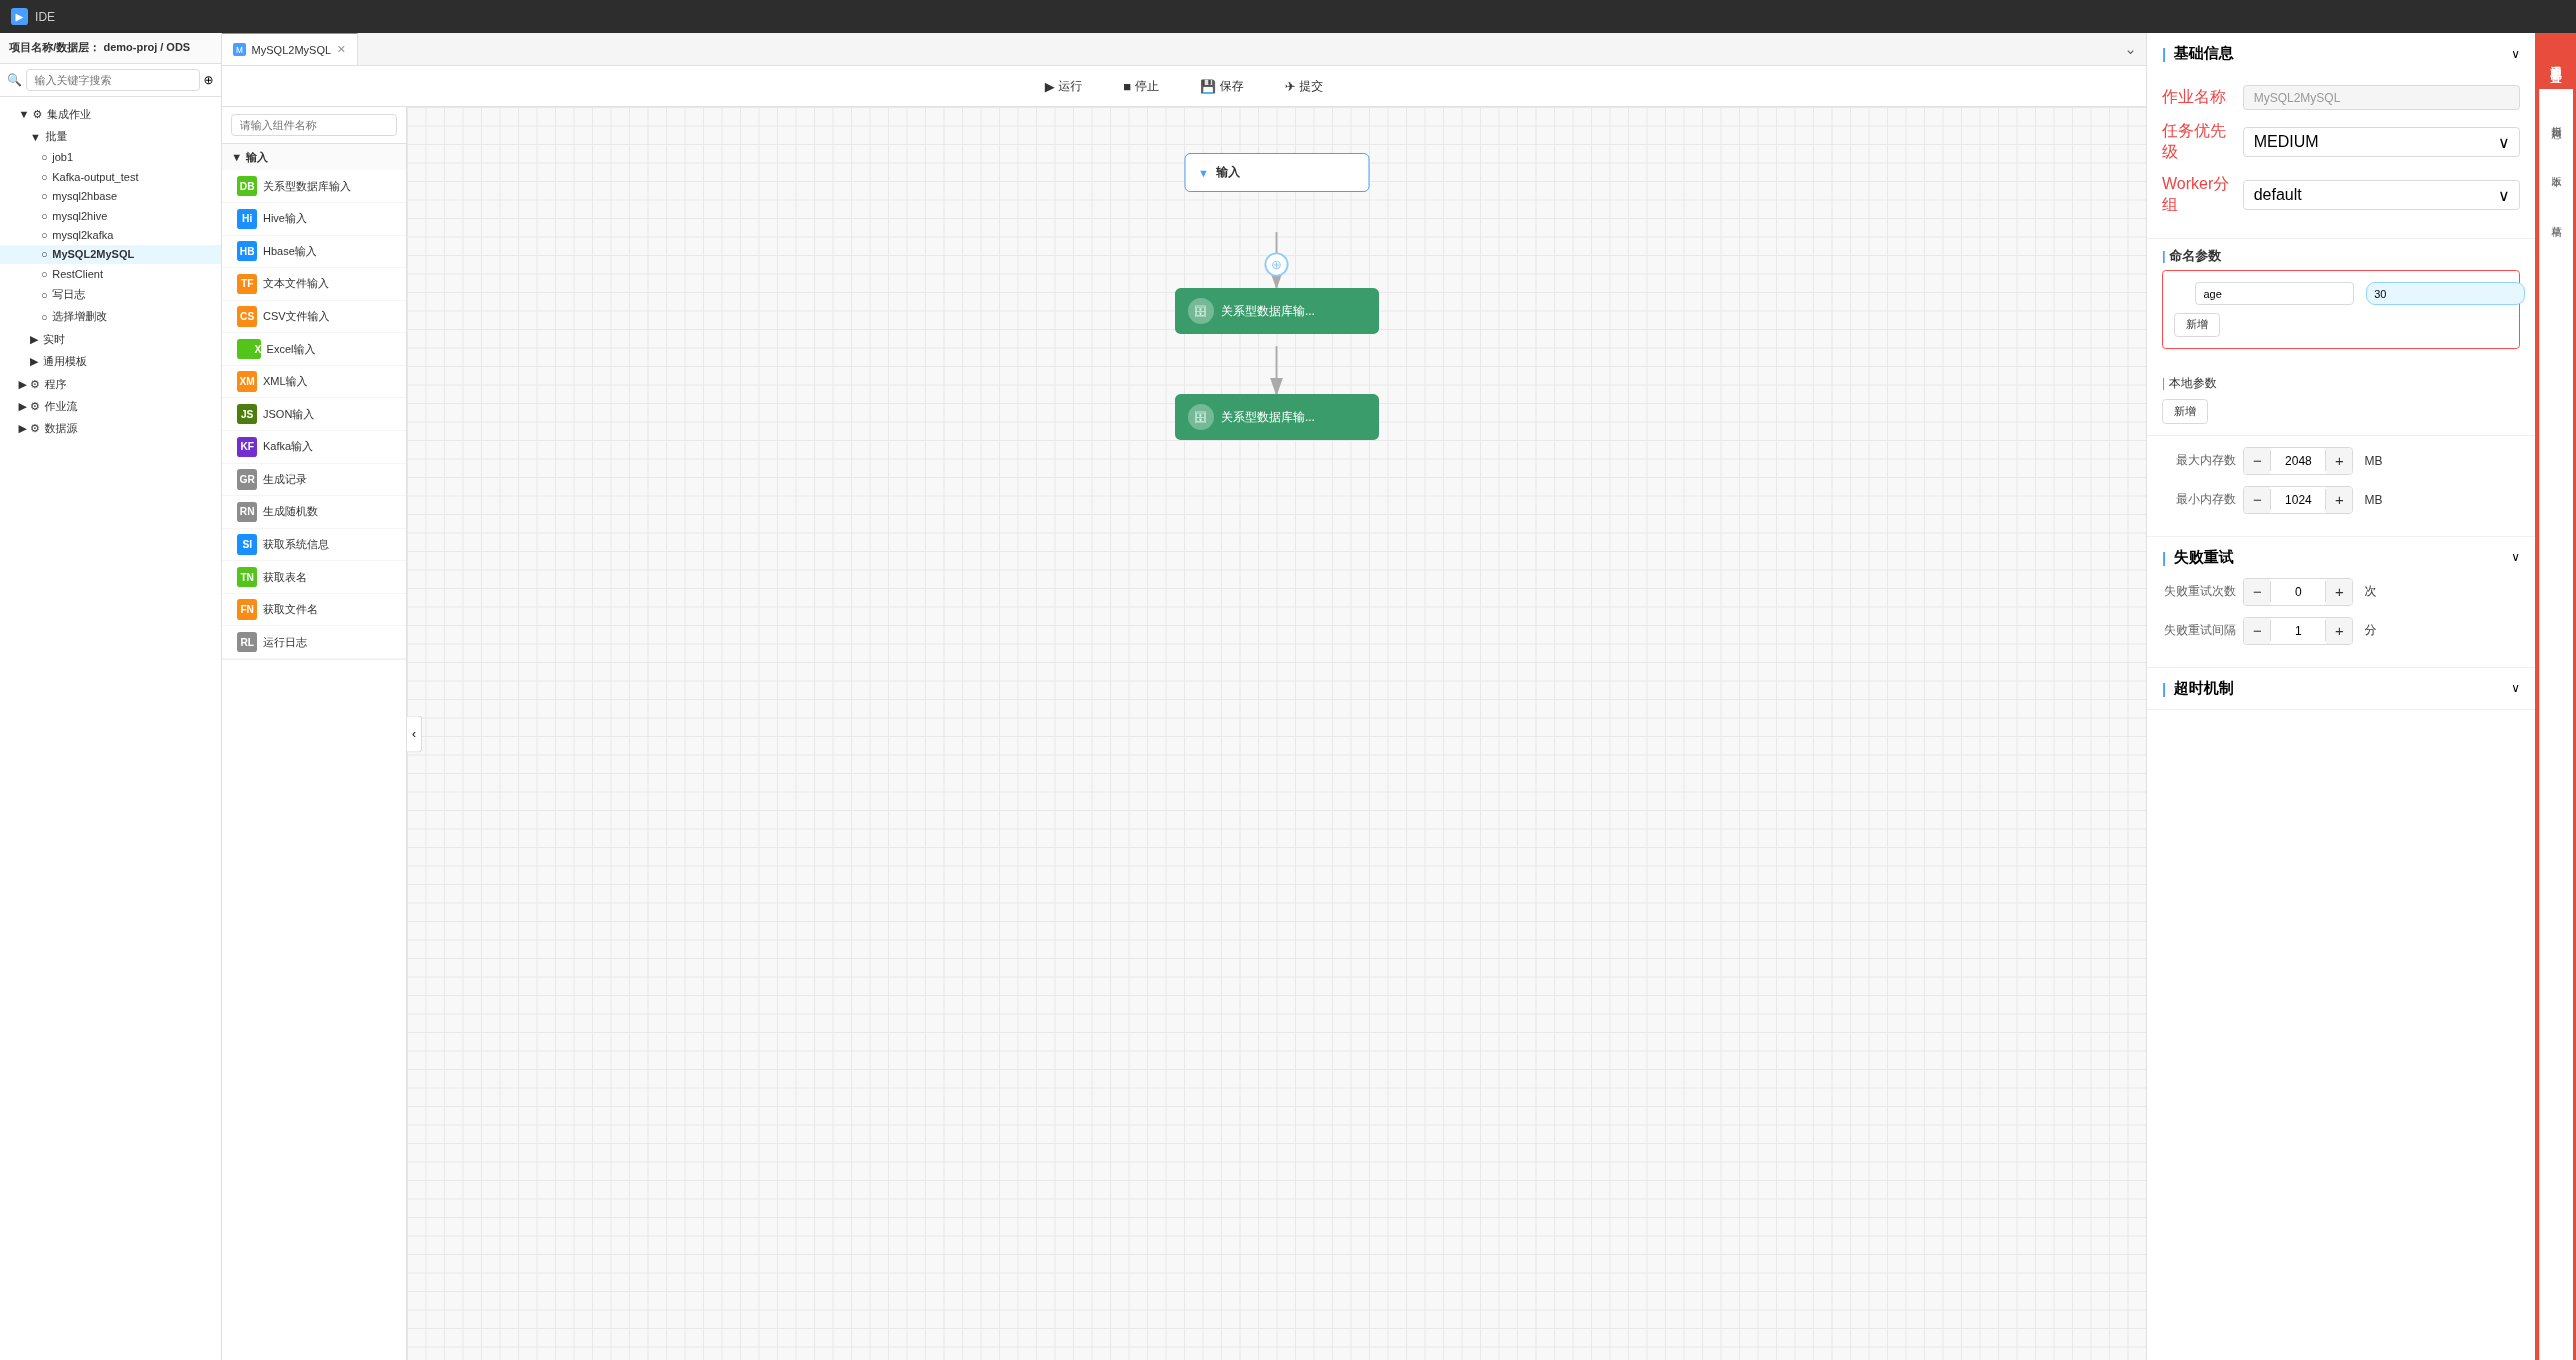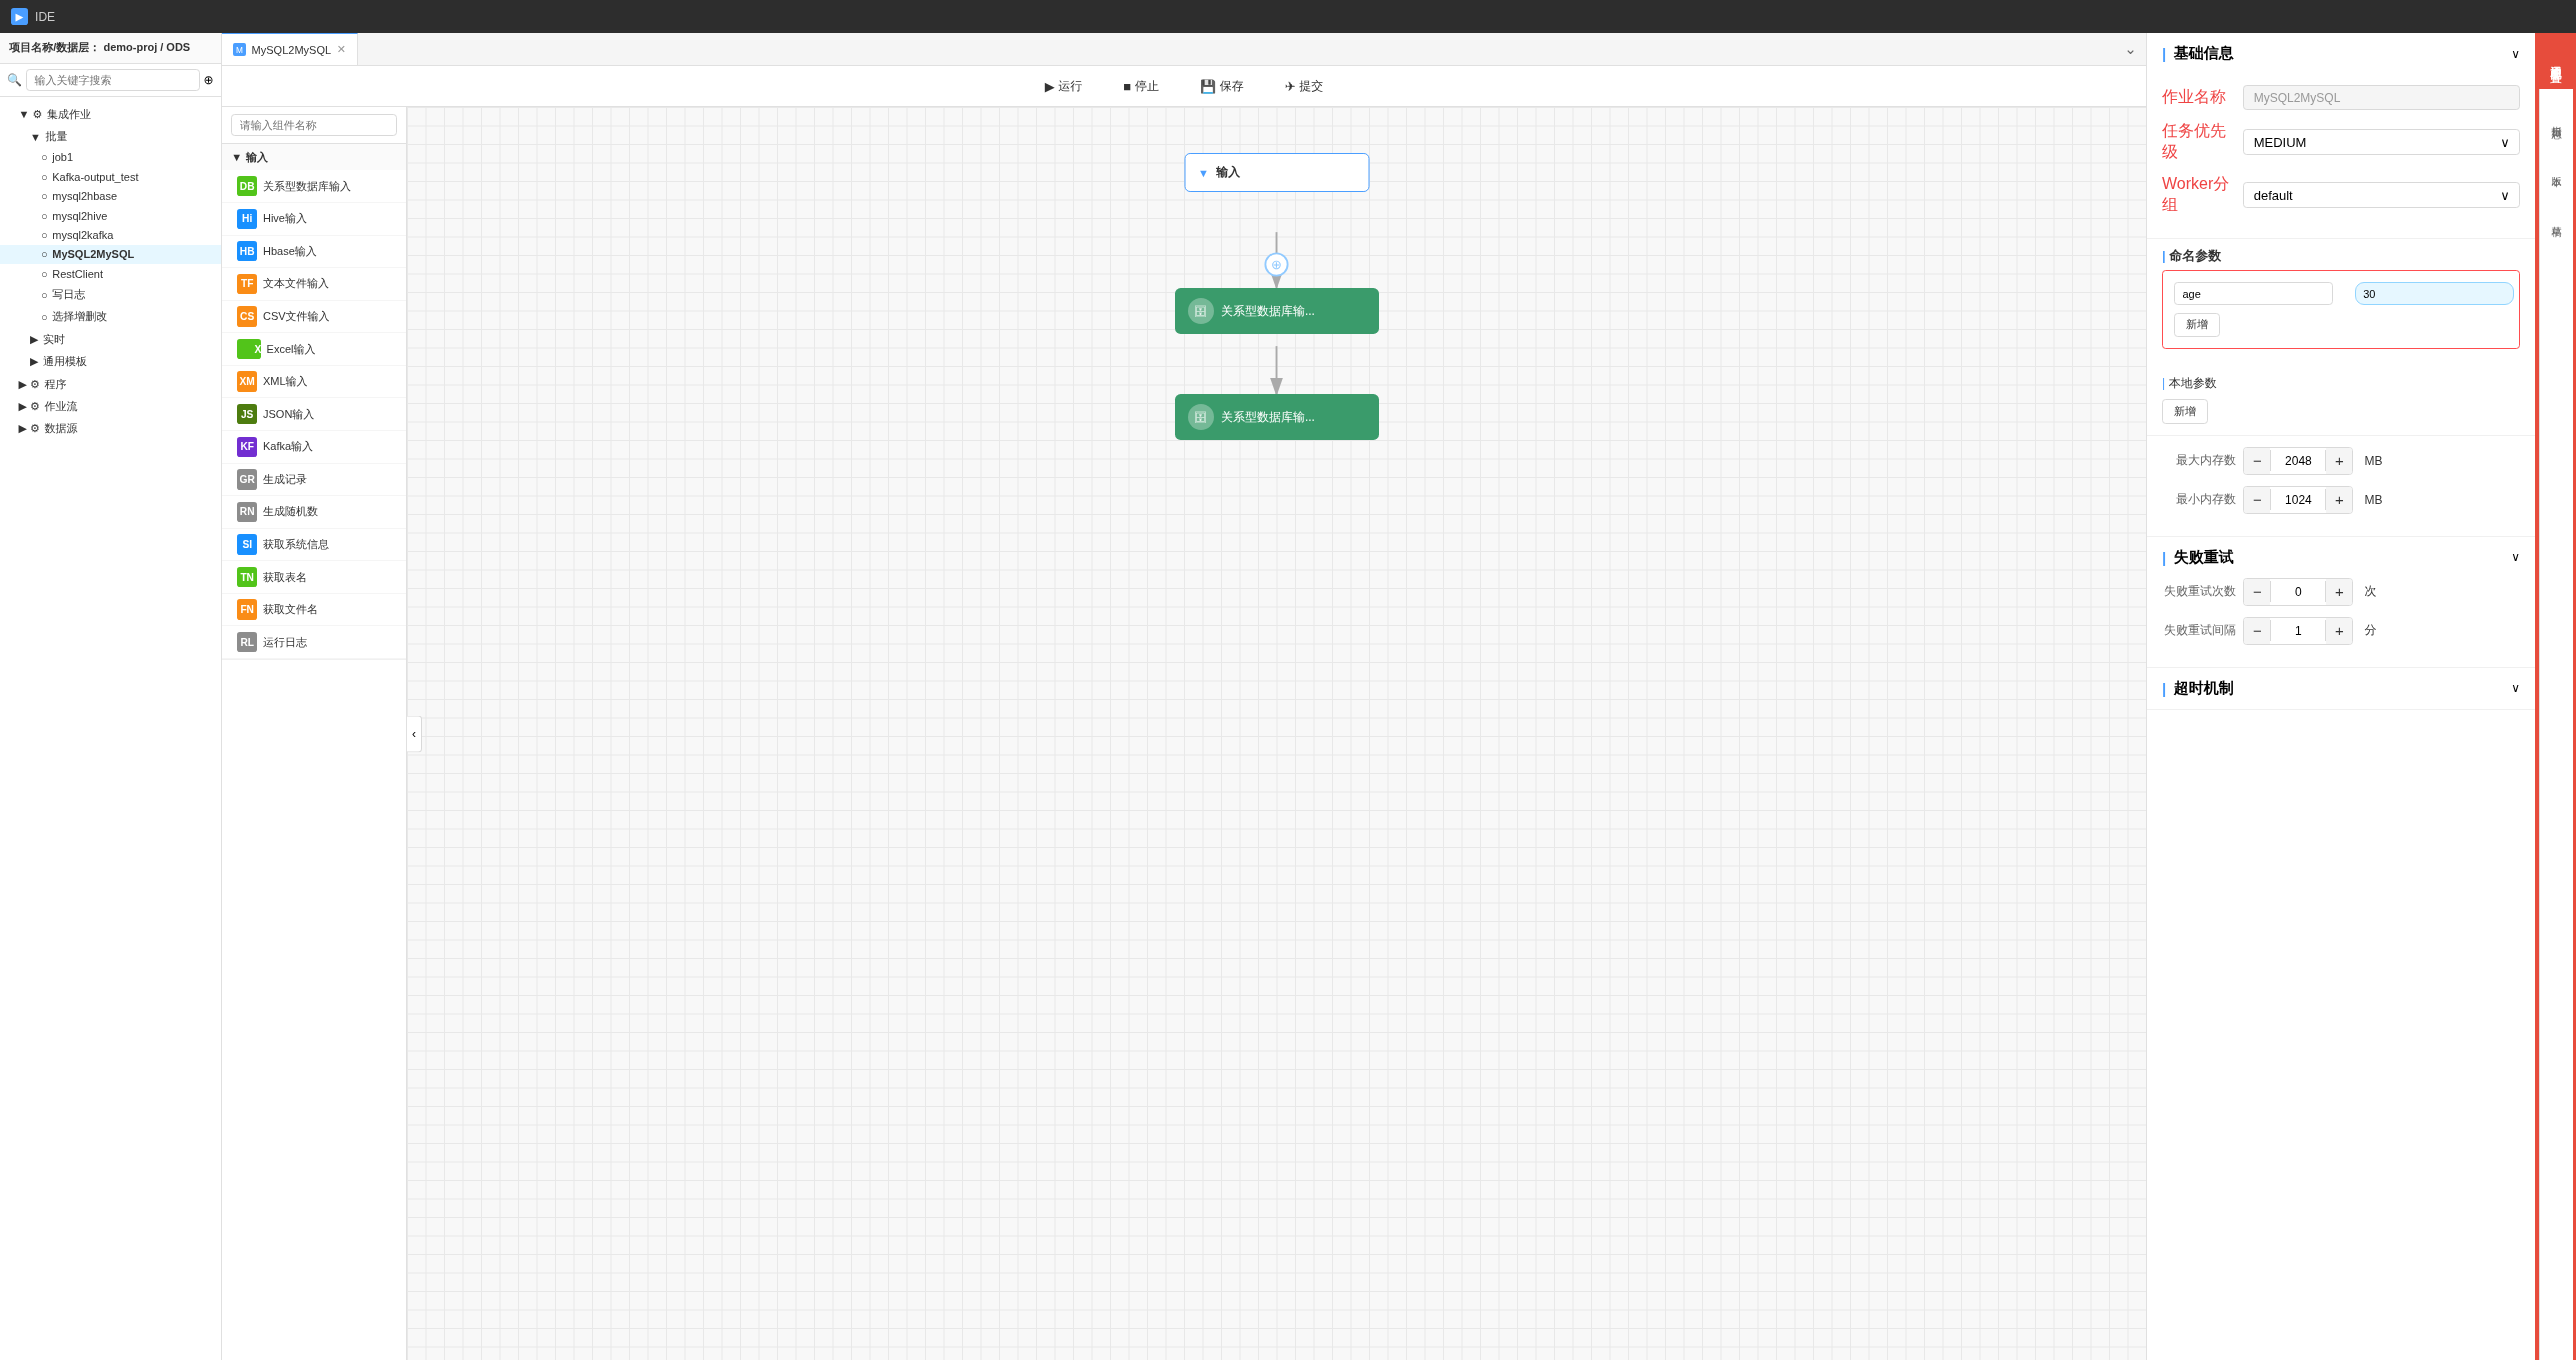--- a/index.html
+++ b/index.html
@@ -71,25 +71,25 @@
     .right-panel { width: 389px; min-width: 389px; background: #fff; border-left: 0.9px solid #e0e0e0; overflow-y: auto; }
     .right-panel-section { border-bottom: 0.9px solid #f0f0f0; }
     .section-header { padding: 11px 15px; display: flex; align-items: center; justify-content: space-between; cursor: pointer; }
     .section-header .section-title { display: flex; align-items: center; gap: 5.6px; font-size: 15px; color: #000000; font-weight: bold; }
     .section-header .section-title::before { content: '|'; color: #4a9eff; font-weight: bold; margin-right: 1.9px; }
     .section-content { padding: 11px 15px; }
     .form-row { display: flex; align-items: center; margin-bottom: 11px; gap: 7.4px; }
     .form-label { width: 74px; min-width: 74px; color: #ef4444; font-size: 16px; text-align: left; }
     .form-control { flex: 1; }
     .form-input { width: 100%; border: 0.9px solid #d9d9d9; border-radius: 3.7px; padding: 4.6px 9.3px; font-size: 12px; outline: none; background: #f5f5f5; color: #999; }
-    .form-select { width: 100%; border: 0.9px solid #d9d9d9; border-radius: 3.7px; padding: 4.6px 9.3px; font-size: 13px; outline: none; background: white; display: flex; align-items: center; justify-content: space-between; cursor: pointer; }
+    .form-select { width: 100%; border: 0.9px solid #d9d9d9; border-radius: 3.7px; padding: 4.6px 9.3px; font-size: 16px; outline: none; background: white; display: flex; align-items: center; justify-content: space-between; cursor: pointer; }
 
     
     .named-params-section { border: 1.9px solid #ff4d4f; border-radius: 3.7px; margin: 0 15px 11px; padding: 11px; }
-    .named-params-row { display: flex; align-items: flex-end; gap: 22px; margin-bottom: 7.4px; }
+    .named-params-row { display: flex; align-items: flex-end; gap: 12px; margin-bottom: 7.4px; margin-left: 21px; }
     .named-params-row input { flex: 1; border: 0.9px solid #d9d9d9; border-radius: 3.7px; padding: 4.6px 7.4px; font-size: 11px; outline: none; }
     .named-params-row input.value-input { background: #e6f7ff; border-color: #91d5ff; }
     .delete-link { color: #1890ff; font-size: 11px; cursor: pointer; white-space: nowrap; }
     .add-btn { border: 0.9px solid #d9d9d9; background: white; border-radius: 3.7px; padding: 3.7px 11px; font-size: 11px; cursor: pointer; color: #333; }
 
     
     .memory-row { display: flex; align-items: center; gap: 7.4px; margin-bottom: 11px; }
     .memory-label { width: 74px; min-width: 74px; color: #666; font-size: 12px; text-align: right; }
     .stepper { display: flex; align-items: center; gap: 0; border: 0.9px solid #d9d9d9; border-radius: 3.7px; overflow: hidden; }
     .stepper-btn { width: 26px; height: 26px; background: #f5f5f5; border: none; cursor: pointer; font-size: 15px; display: flex; align-items: center; justify-content: center; color: #333; }

